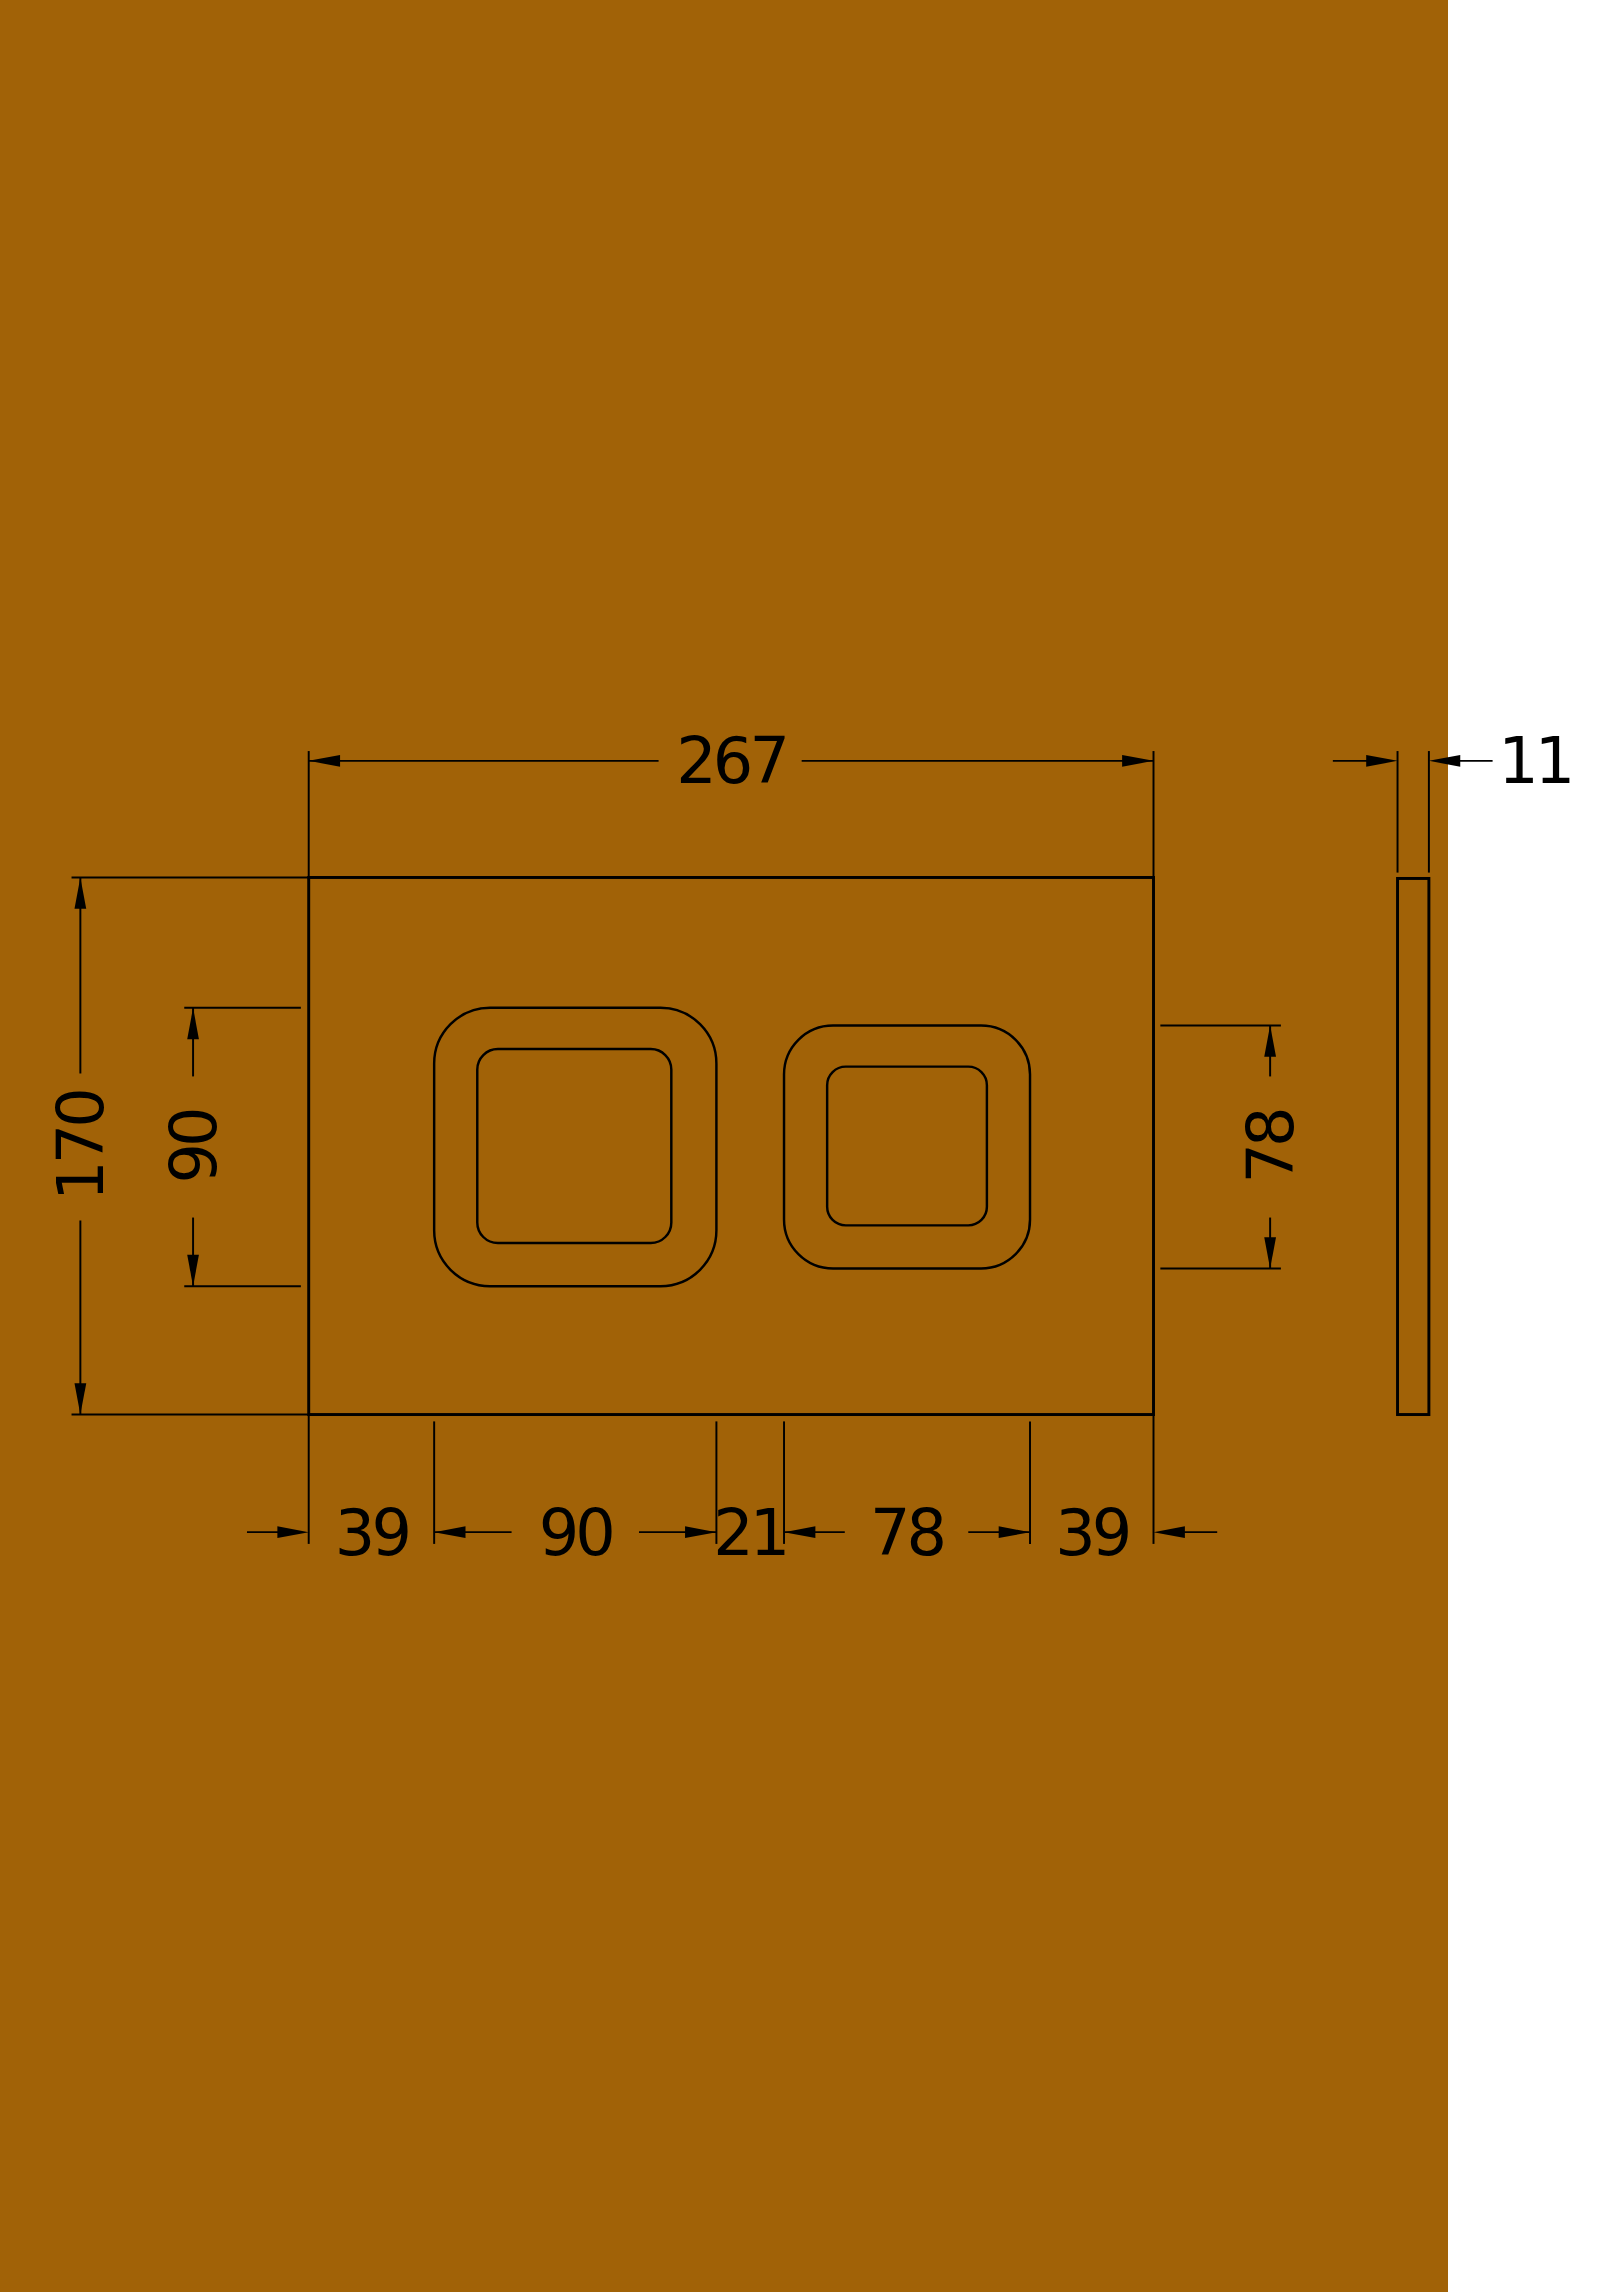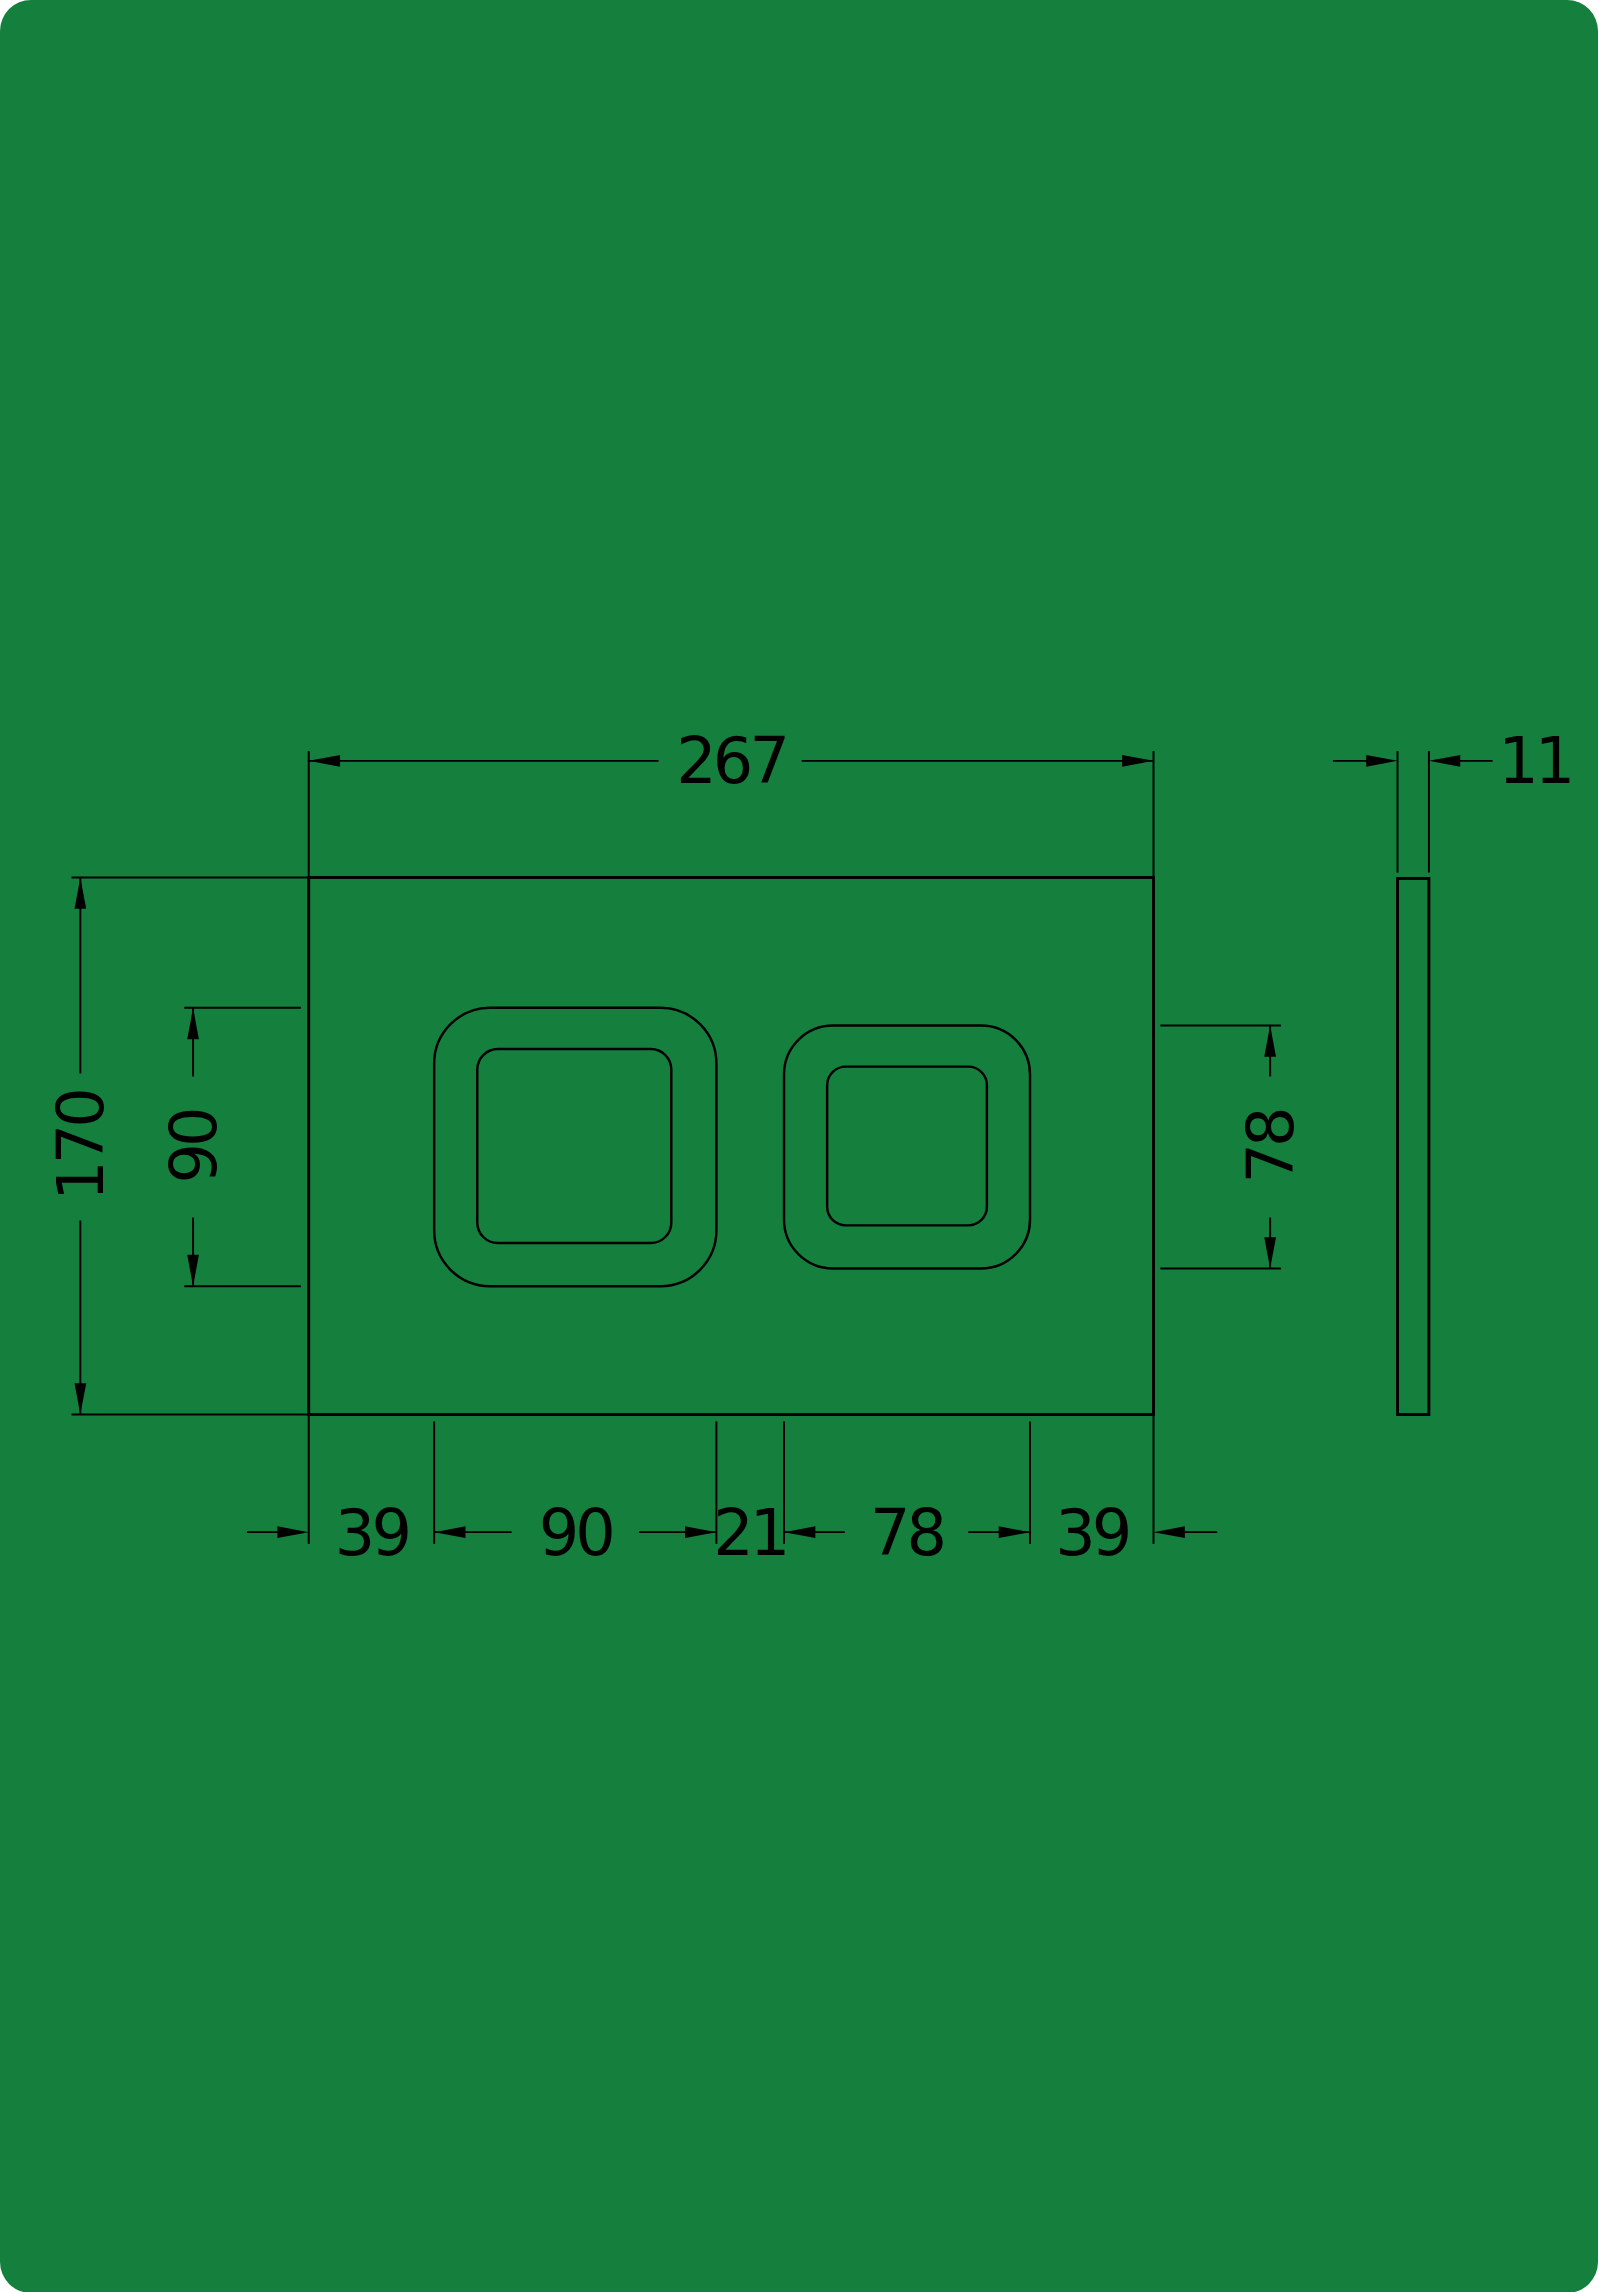--- a/index.html
+++ b/index.html
@@ -1,21 +1,20 @@
 <!DOCTYPE html>
 <html><head>
 <meta charset="utf-8">
 <style>
   html,body{margin:0;padding:0;background:#ffffff;}
   .canvas{
     position:relative;
-    width:1598px;height:2293px;
-    background:#15803d;
+    width:1448px;height:2293px;
+    background:#a16207;
     font-family:"DejaVu Sans", sans-serif;
-    border-radius:31px;
   }
   svg{display:block;width:1620px;height:2293px;}
   .outline{fill:none;stroke:#000;stroke-width:3;}
   .btn-line{fill:none;stroke:#000;stroke-width:2.5;}
   .dim{stroke:#000;stroke-width:2;fill:none;}
   .arrow{fill:#000;stroke:none;}
   .dim-text{
     fill:#000;
     font-family:"DejaVu Sans", sans-serif;
     font-size:65px;

